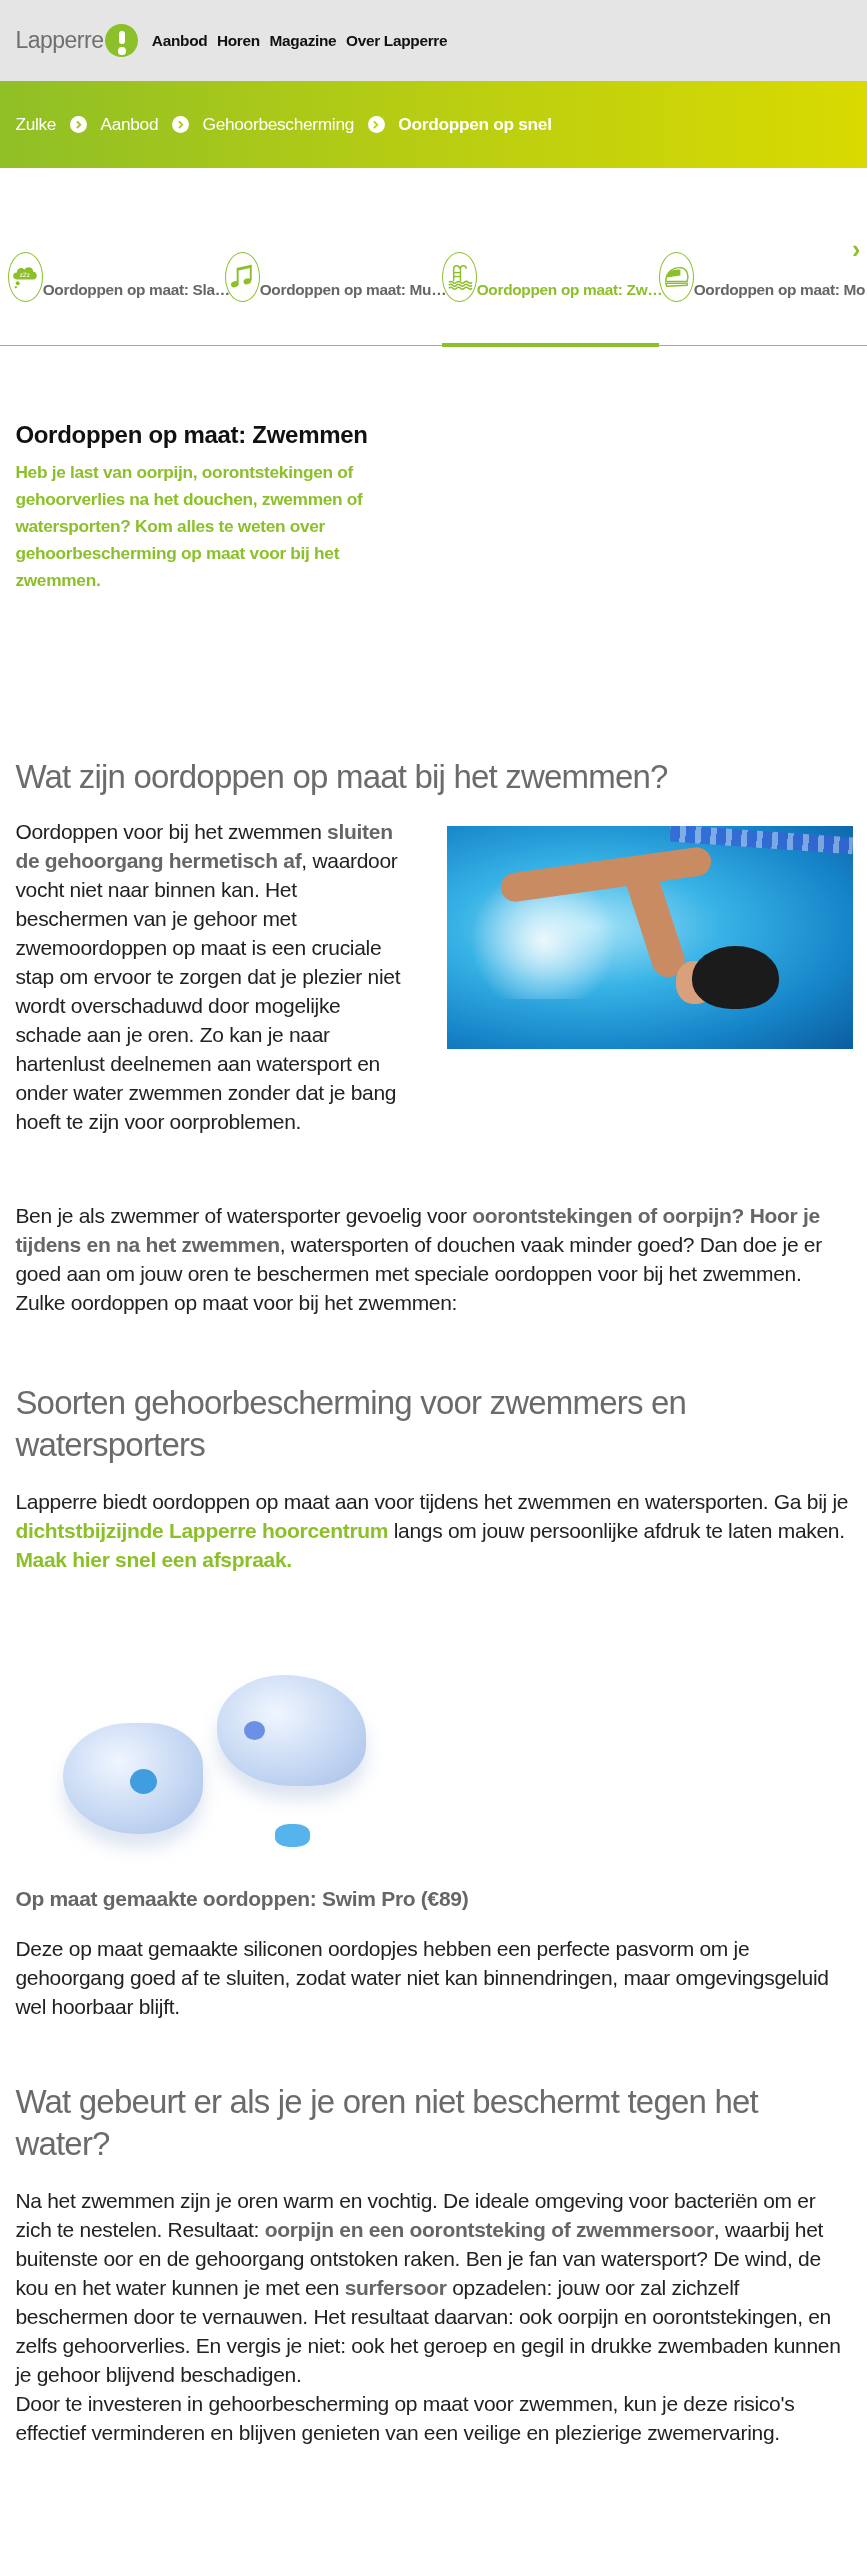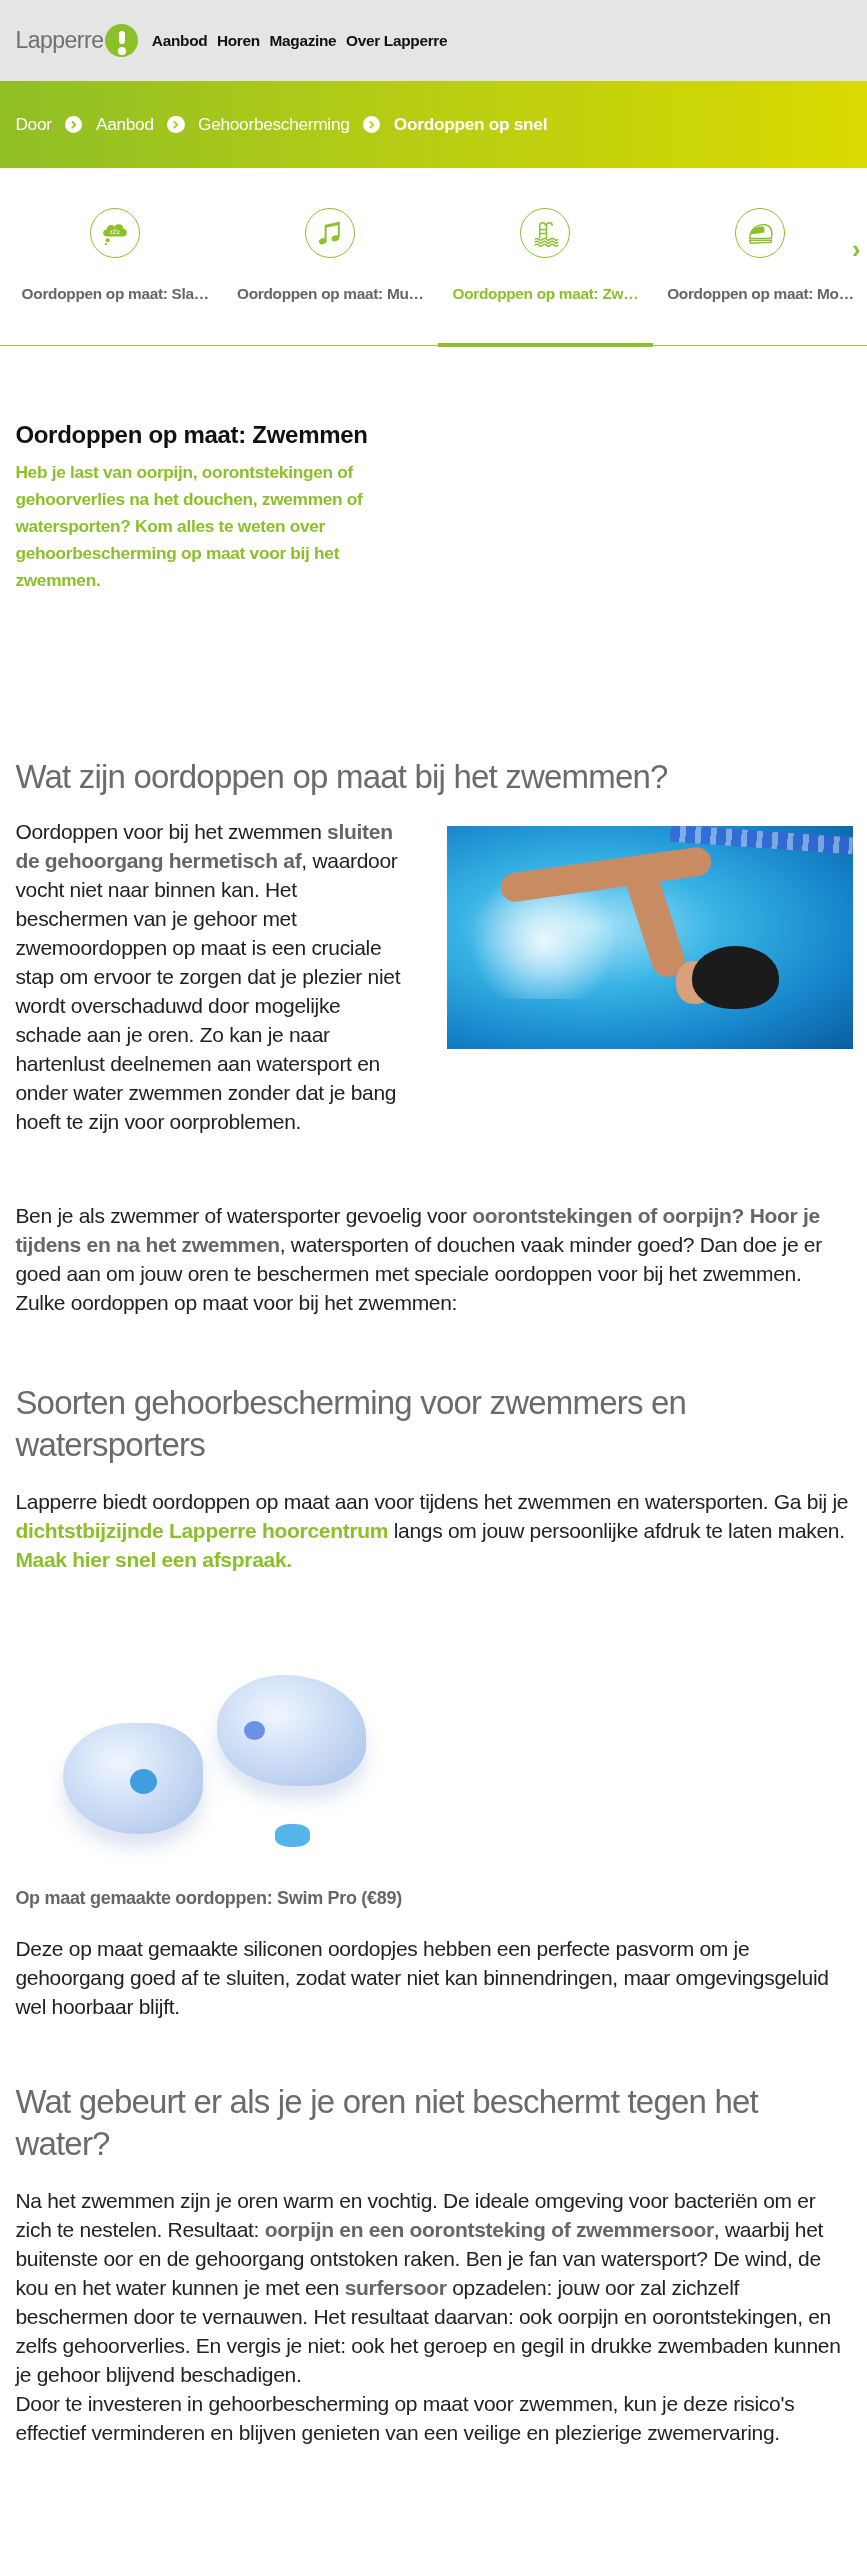--- a/index.html
+++ b/index.html
@@ -18,21 +18,21 @@
 
   
   .crumbs { height: 87px; background: linear-gradient(90deg, #8fbf26 0%, #b5cc14 45%, #d9da00 100%); display: flex; align-items: center; padding-left: 15.4px; }
   .crumb { color: #fff; font-size: 17.3px; text-decoration: none; letter-spacing: -0.3px; }
   .crumb.current { font-weight: bold; }
   .crumb-sep { width: 17.3px; height: 17.3px; border-radius: 50%; background: #fff; margin: 0 13.5px; display: inline-flex; align-items: center; justify-content: center; }
   .crumb-sep svg { width: 9.6px; height: 9.6px; }
 
   
   .tabs { position: relative; height: 178px; border-bottom: 1.9px solid #9cc43a; display: flex; padding-left: 7.7px; }
-  .tab { width: 217px; display: flex; flex-direction: column; align-items: center; padding-top: 40px; position: relative; cursor: pointer; }
+  .tab { width: 217px; display: flex; flex-direction: row; align-items: center; padding-top: 40px; position: relative; cursor: pointer; }
   .tab-icon { width: 50px; height: 50px; border: 1.9px solid #8cc02a; border-radius: 50%; display: flex; align-items: center; justify-content: center; }
   .tab-icon svg { width: 33px; height: 33px; }
   .tab-label { margin-top: 27px; font-size: 15.4px; font-weight: bold; color: #666; white-space: nowrap; letter-spacing: -0.3px; }
   .tab.active .tab-label { color: #8cc02a; }
   .tab.active::after { content: ""; position: absolute; bottom: -1.9px; left: 0; right: 0; height: 3.8px; background: #8cc02a; }
   .tabs-next { position: absolute; right: 7.7px; top: 67px; color: #8cc02a; font-size: 25px; font-weight: bold; cursor: pointer; }
 
   
   .content { padding: 0 15.4px; }
   .intro-title { margin-top: 75px; font-size: 24px; font-weight: bold; color: #111; letter-spacing: -0.3px; }
@@ -65,21 +65,21 @@
   .sec3 p { margin-top: 21px; }
   .earplug-img { margin-top: 58px; width: 366px; height: 231px; position: relative; }
   .plug { position: absolute; background: radial-gradient(ellipse at 40% 35%, #f0f6ff 0%, #c6d8f3 55%, #a7c0e8 100%); box-shadow: 0 13.5px 17.3px rgba(120,150,200,0.25); }
   .plug1 { left: 48px; top: 91px; width: 140px; height: 111px; border-radius: 55% 45% 50% 60%; }
   .plug2 { left: 202px; top: 43px; width: 149px; height: 111px; border-radius: 50% 60% 40% 55%; }
   .hole1 { position: absolute; left: 115px; top: 137px; width: 27px; height: 25px; border-radius: 50%; background: #3f9de0; }
   .hole2 { position: absolute; left: 229px; top: 89px; width: 21px; height: 19px; border-radius: 50%; background: #6b90e6; }
   .filter { position: absolute; left: 260px; top: 192px; width: 35px; height: 23px; border-radius: 40%; background: #56b4ec; }
 
   .product { margin-top: 21px; }
-  .product-title { font-size: 18px; font-weight: bold; color: #666; letter-spacing: -0.3px; }
+  .product-title { font-size: 21px; font-weight: bold; color: #666; letter-spacing: -0.3px; }
 
   .sec4 { margin-top: 60px; }
   .sec4 p.first { margin-top: 21px; }
   .sec4 p.second { }
   .bottom-space { height: 106px; }
 </style>
 </head>
 <body>
 
 <header class="header">
@@ -89,21 +89,21 @@
   </a>
   <nav class="nav">
     <a>Aanbod</a>
     <a>Horen</a>
     <a>Magazine</a>
     <a>Over Lapperre</a>
   </nav>
 </header>
 
 <div class="crumbs">
-  <a class="crumb">Door</a>
+  <a class="crumb">Zulke</a>
   <span class="crumb-sep">
       <svg viewBox="0 0 10 10">
         <path d="M3 1.5 L6.5 5 L3 8.5" stroke="#a5c41c" stroke-width="2" fill="none"></path>
       </svg>
     </span>
   <a class="crumb">Aanbod</a>
   <span class="crumb-sep">
       <svg viewBox="0 0 10 10">
         <path d="M3 1.5 L6.5 5 L3 8.5" stroke="#b5cc14" stroke-width="2" fill="none"></path>
       </svg>

